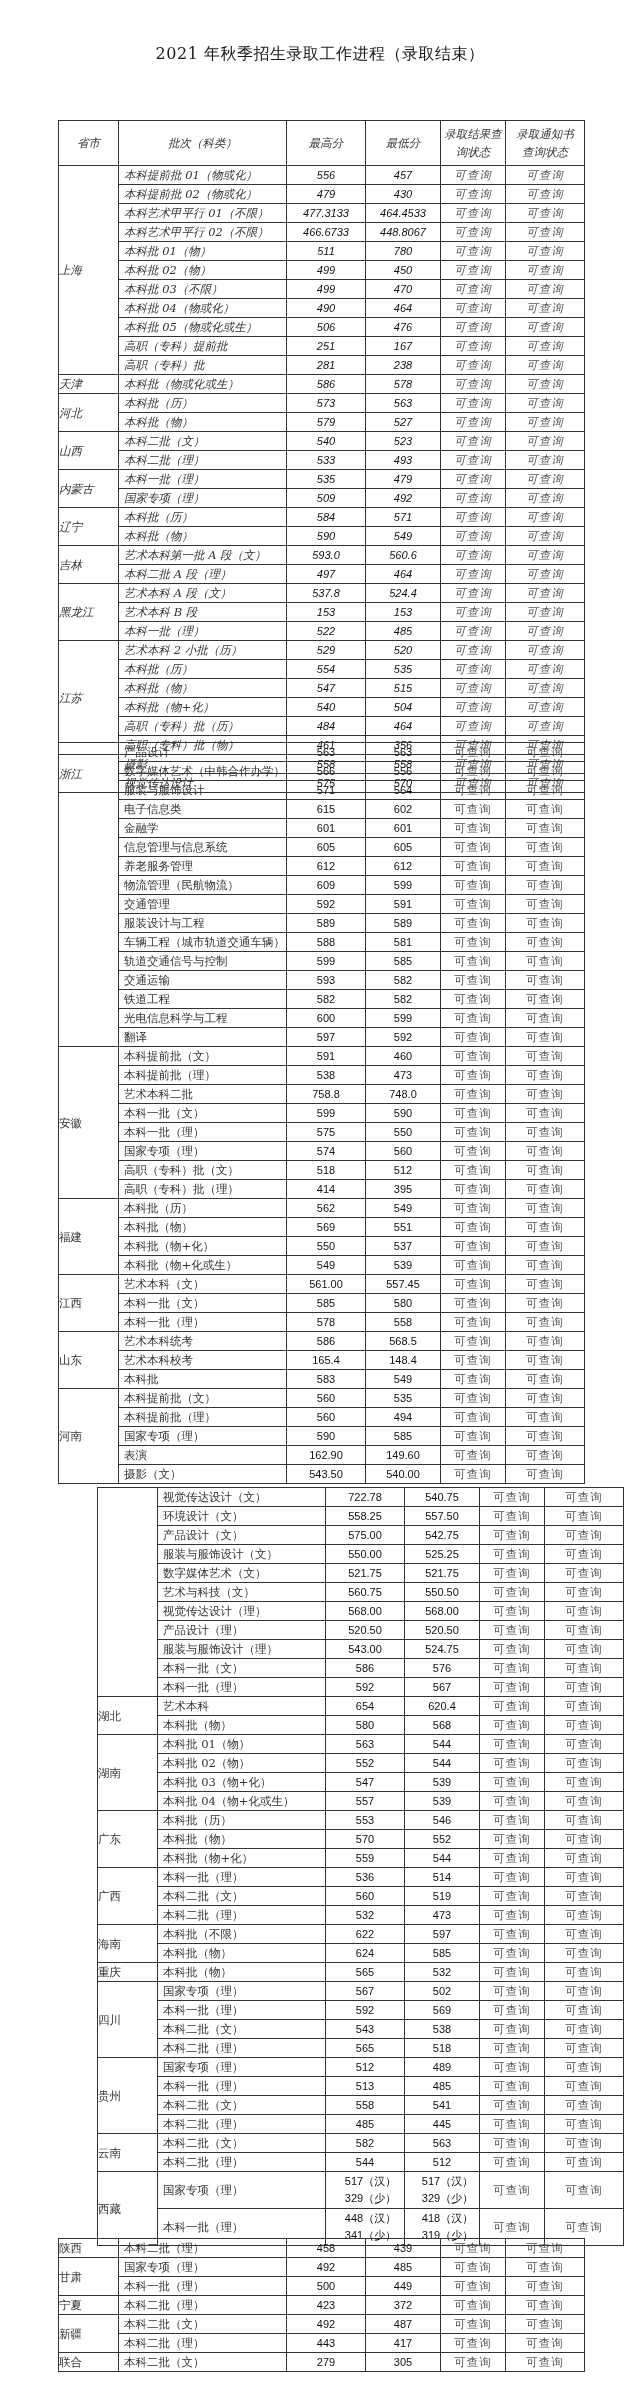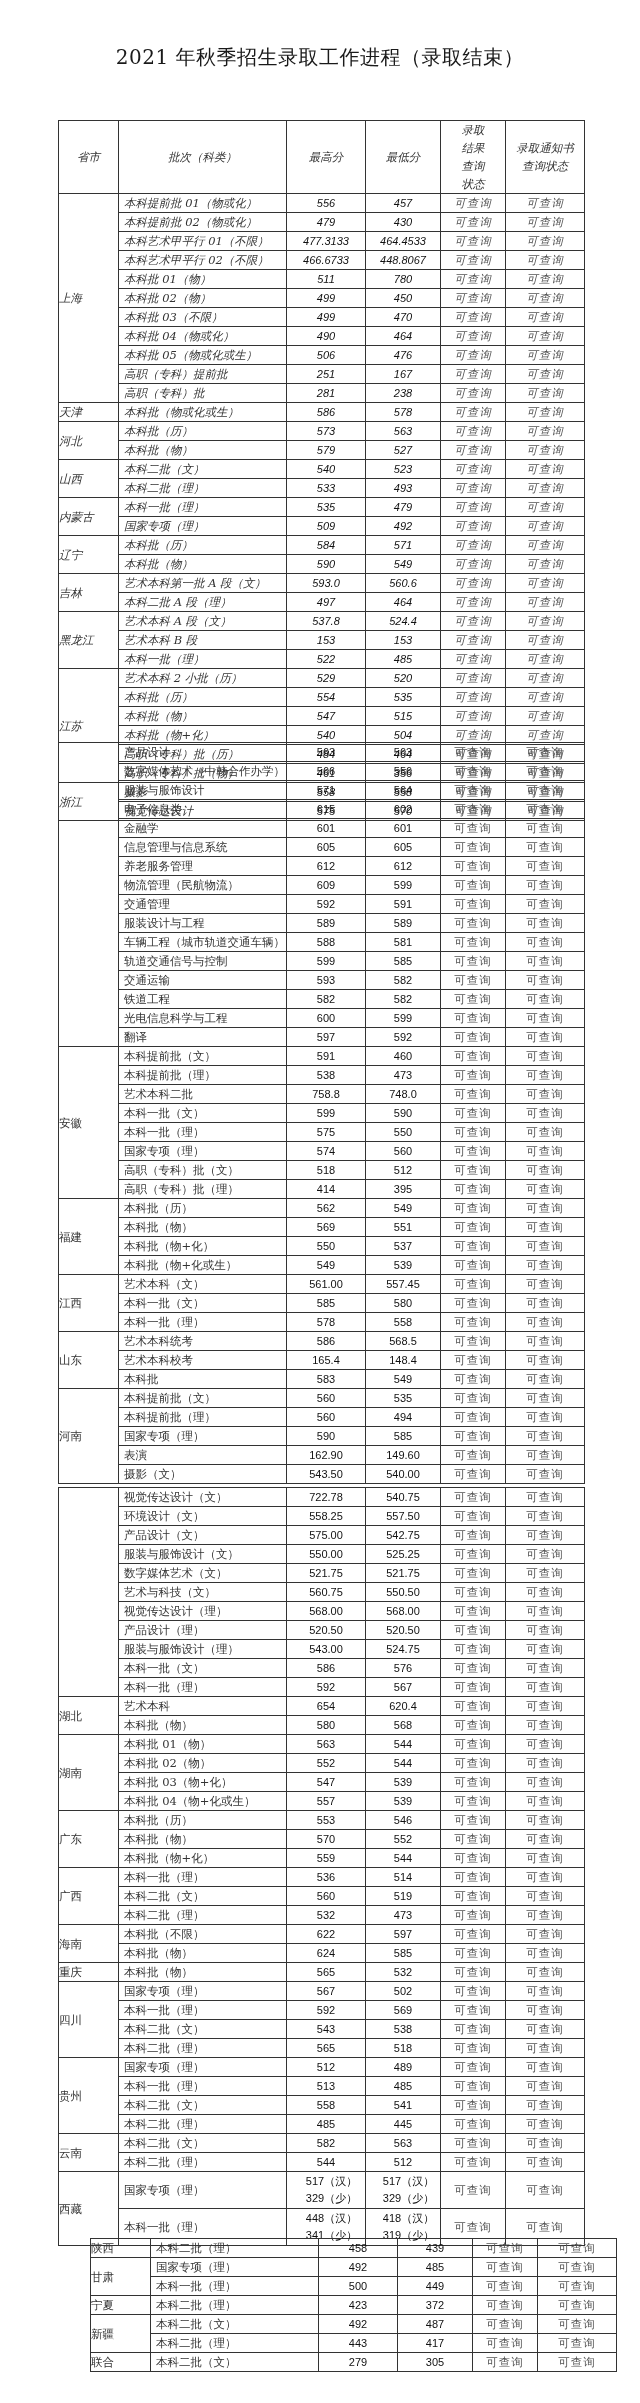--- a/index.html
+++ b/index.html
@@ -1,17 +1,17 @@
 <!DOCTYPE html>
 <html><head>
 <meta charset="utf-8">
 <style>
   html, body { margin: 0; padding: 0; background: #ffffff; }
   body { width: 640px; min-height: 2403px; position: relative; font-family: "DejaVu Serif", "Liberation Serif", serif; color: #222; }
-  .title { position: absolute; top: 44px; left: 0; width: 640px; text-align: center; font-size: 20px; letter-spacing: 0.5px; color: #1a1a1a; }
+  .title { position: absolute; top: 44px; left: 0; width: 640px; text-align: center; font-size: 16px; letter-spacing: 0.5px; color: #1a1a1a; }
   .page { position: absolute; left: 58px; width: 526px; }
   table { border-collapse: collapse; width: 526px; table-layout: fixed; }
   td, th { border: 1px solid #333; padding: 0; height: 18px; font-size: 11.5px; line-height: 18px; font-weight: normal; }
   col.c-prov { width: 60px; }
   col.c-batch { width: 168px; }
   col.c-max { width: 79px; }
   col.c-min { width: 75px; }
   col.c-res { width: 65px; }
   col.c-not { width: 79px; }
   th { height: 44px; line-height: 18px; font-size: 11.5px; color: #333; }
@@ -39,21 +39,21 @@
           <col class="c-min">
           <col class="c-res">
           <col class="c-not">
         </colgroup>
         <tbody>
           <tr>
             <th>省市</th>
             <th>批次（科类）</th>
             <th>最高分</th>
             <th>最低分</th>
-            <th style="padding: 0px 17px;">录取结果查询状态</th>
+            <th style="padding: 0px 0;">录取结果查询状态</th>
             <th style="padding: 0px 6px;">录取通知书查询状态</th>
           </tr>
           <tr>
             <td class="prov" rowspan="11">上海</td>
             <td class="batch">本科提前批 01（物或化）</td>
             <td class="num">556</td>
             <td class="num">457</td>
             <td class="st">可查询</td>
             <td class="st">可查询</td>
           </tr>
@@ -579,21 +579,21 @@
           <tr>
             <td class="batch">摄影（文）</td>
             <td class="num">543.50</td>
             <td class="num">540.00</td>
             <td class="st">可查询</td>
             <td class="st">可查询</td>
           </tr>
         </tbody>
       </table>
     </div>
-    <div class="page" style="top: 1487px;">
+    <div class="page" style="top: 1487px; margin-left: 39px;">
       <table class="outer">
         <colgroup>
           <col class="c-prov">
           <col class="c-batch">
           <col class="c-max">
           <col class="c-min">
           <col class="c-res">
           <col class="c-not">
         </colgroup>
         <tbody>
@@ -882,21 +882,21 @@
             <td class="num">
               <span class="l">418（汉）</span>
               <span class="l">319（少）</span>
             </td>
             <td class="st">可查询</td>
             <td class="st">可查询</td>
           </tr>
         </tbody>
       </table>
     </div>
-    <div class="page" style="top: 2238px; margin-left: 32px;">
+    <div class="page" style="top: 2238px;">
       <table class="outer">
         <colgroup>
           <col class="c-prov">
           <col class="c-batch">
           <col class="c-max">
           <col class="c-min">
           <col class="c-res">
           <col class="c-not">
         </colgroup>
         <tbody>

